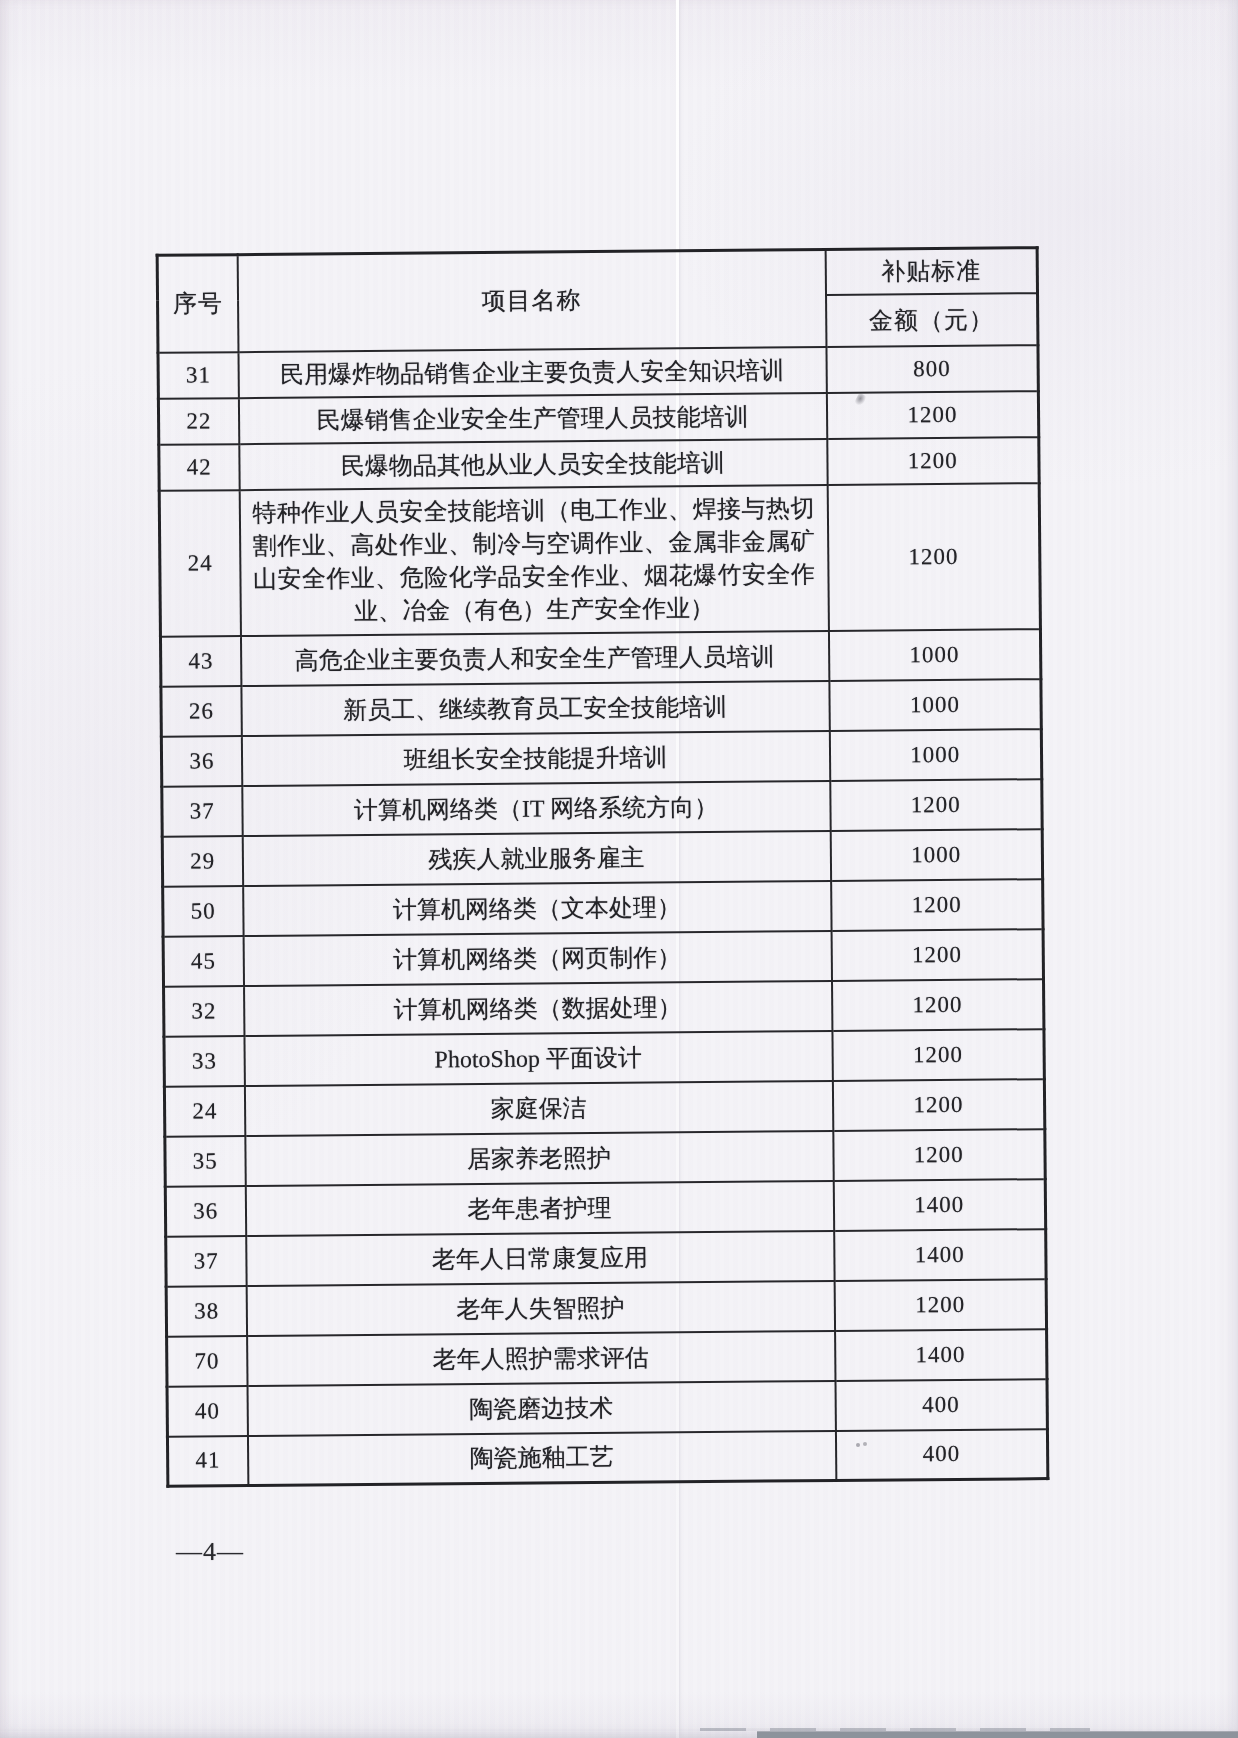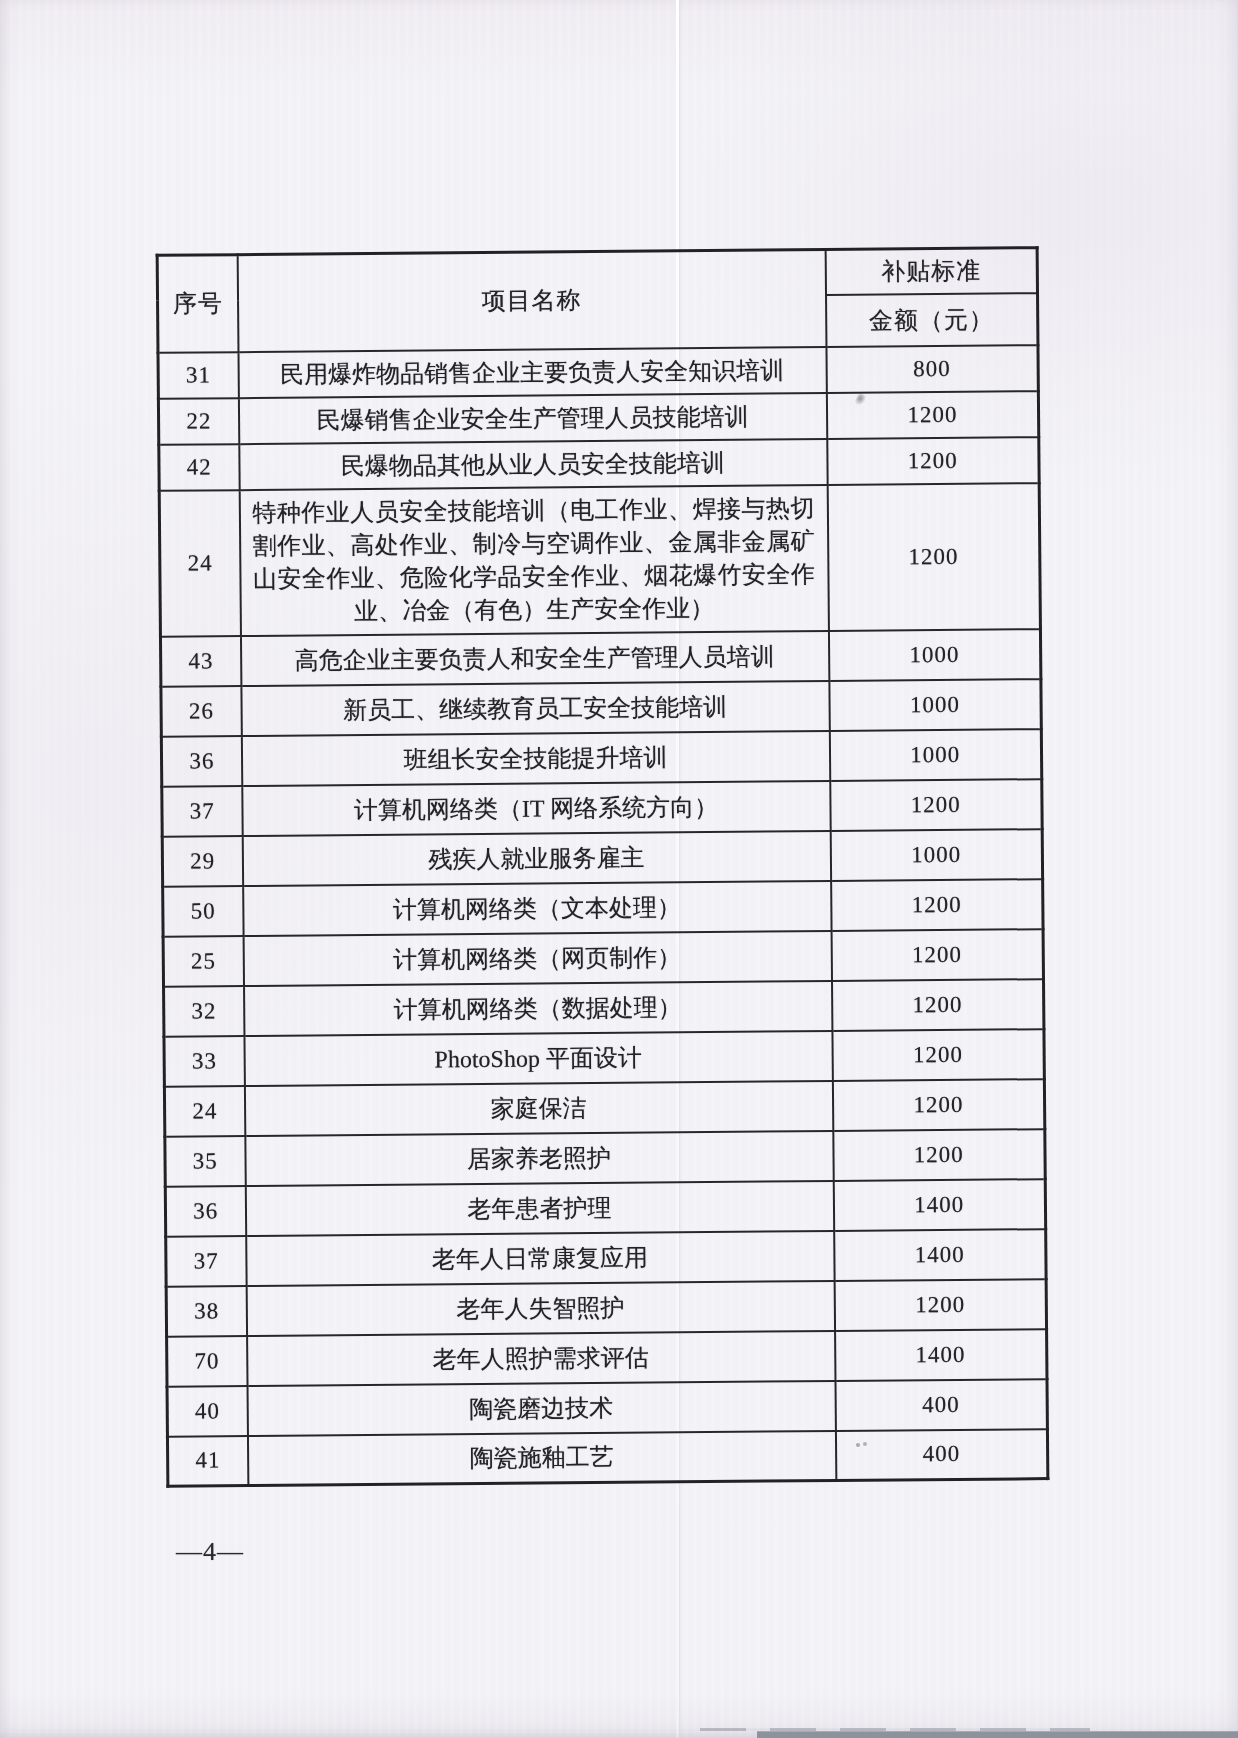--- a/index.html
+++ b/index.html
@@ -172,21 +172,21 @@
     <td class="c-no">29</td>
     <td class="c-name">残疾人就业服务雇主</td>
     <td class="c-amt">1000</td>
   </tr>
           <tr>
     <td class="c-no">50</td>
     <td class="c-name">计算机网络类（文本处理）</td>
     <td class="c-amt">1200</td>
   </tr>
           <tr>
-    <td class="c-no">25</td>
+    <td class="c-no">45</td>
     <td class="c-name">计算机网络类（网页制作）</td>
     <td class="c-amt">1200</td>
   </tr>
           <tr>
     <td class="c-no">32</td>
     <td class="c-name">计算机网络类（数据处理）</td>
     <td class="c-amt">1200</td>
   </tr>
           <tr>
     <td class="c-no">33</td>

